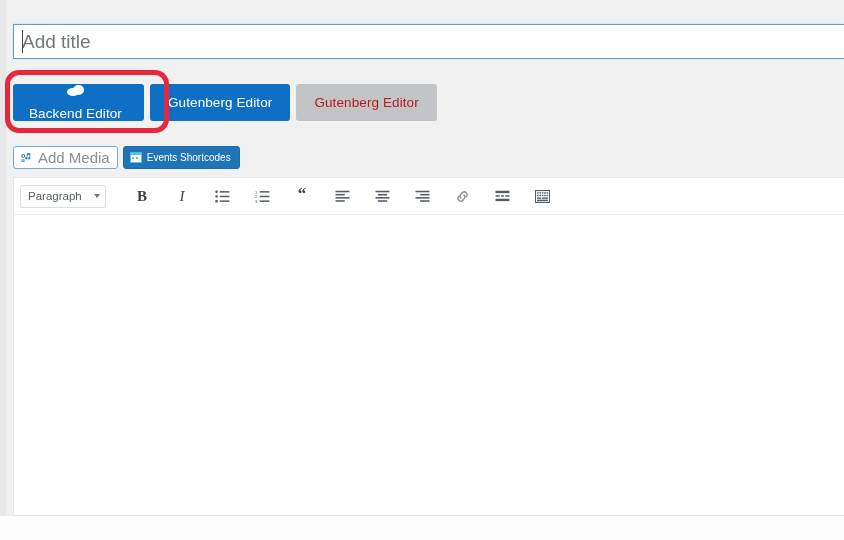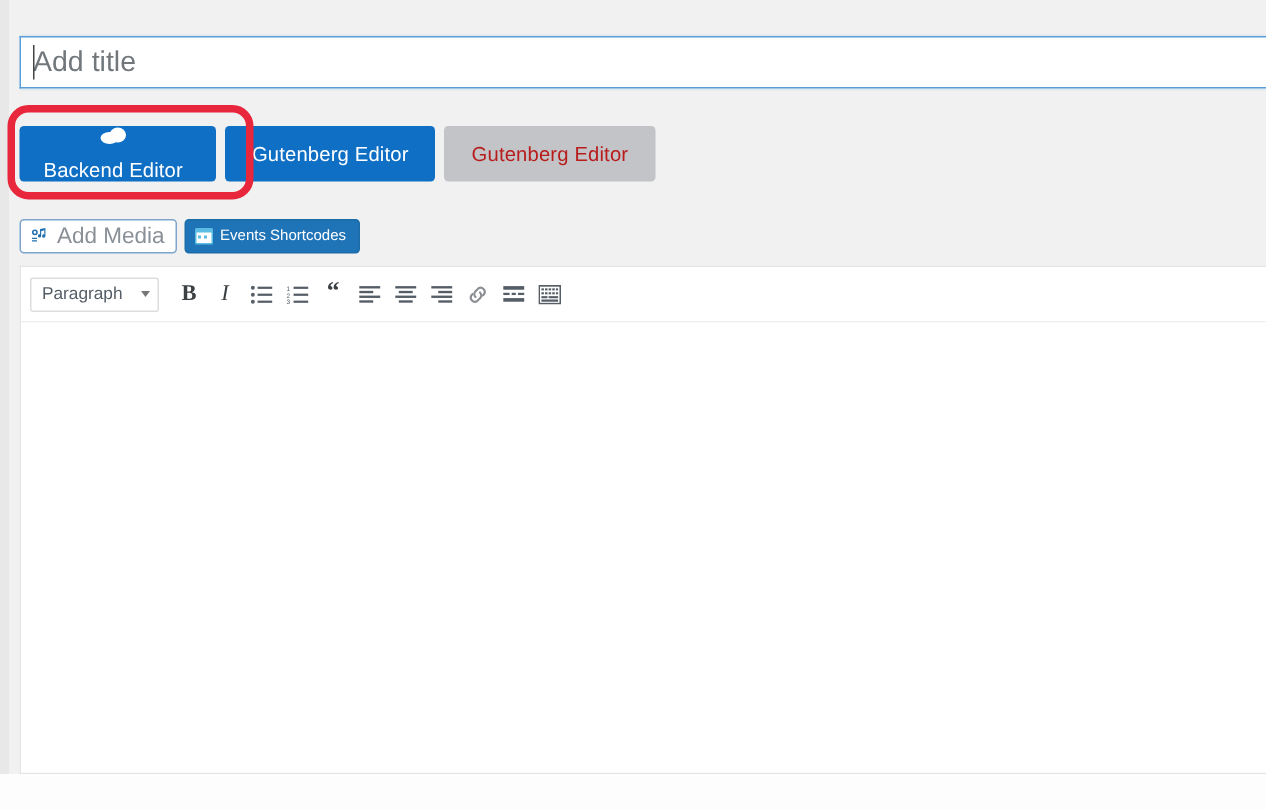--- a/index.html
+++ b/index.html
@@ -207,21 +207,21 @@
     border: 1px solid #e5e5e5;
     border-right: none;
     box-sizing: border-box;
   }
   .toolbar {
     height: 36px;
     border-bottom: 1px solid #eeeeee;
     display: flex;
     align-items: center;
     padding: 0 6px;
-    gap: 0;
+    gap: 16px;
     background: #ffffff;
   }
   .para-select {
     display: inline-flex;
     align-items: center;
     justify-content: space-between;
     width: 86px;
     height: 23px;
     border: 1px solid #dddddd;
     border-radius: 2px;

